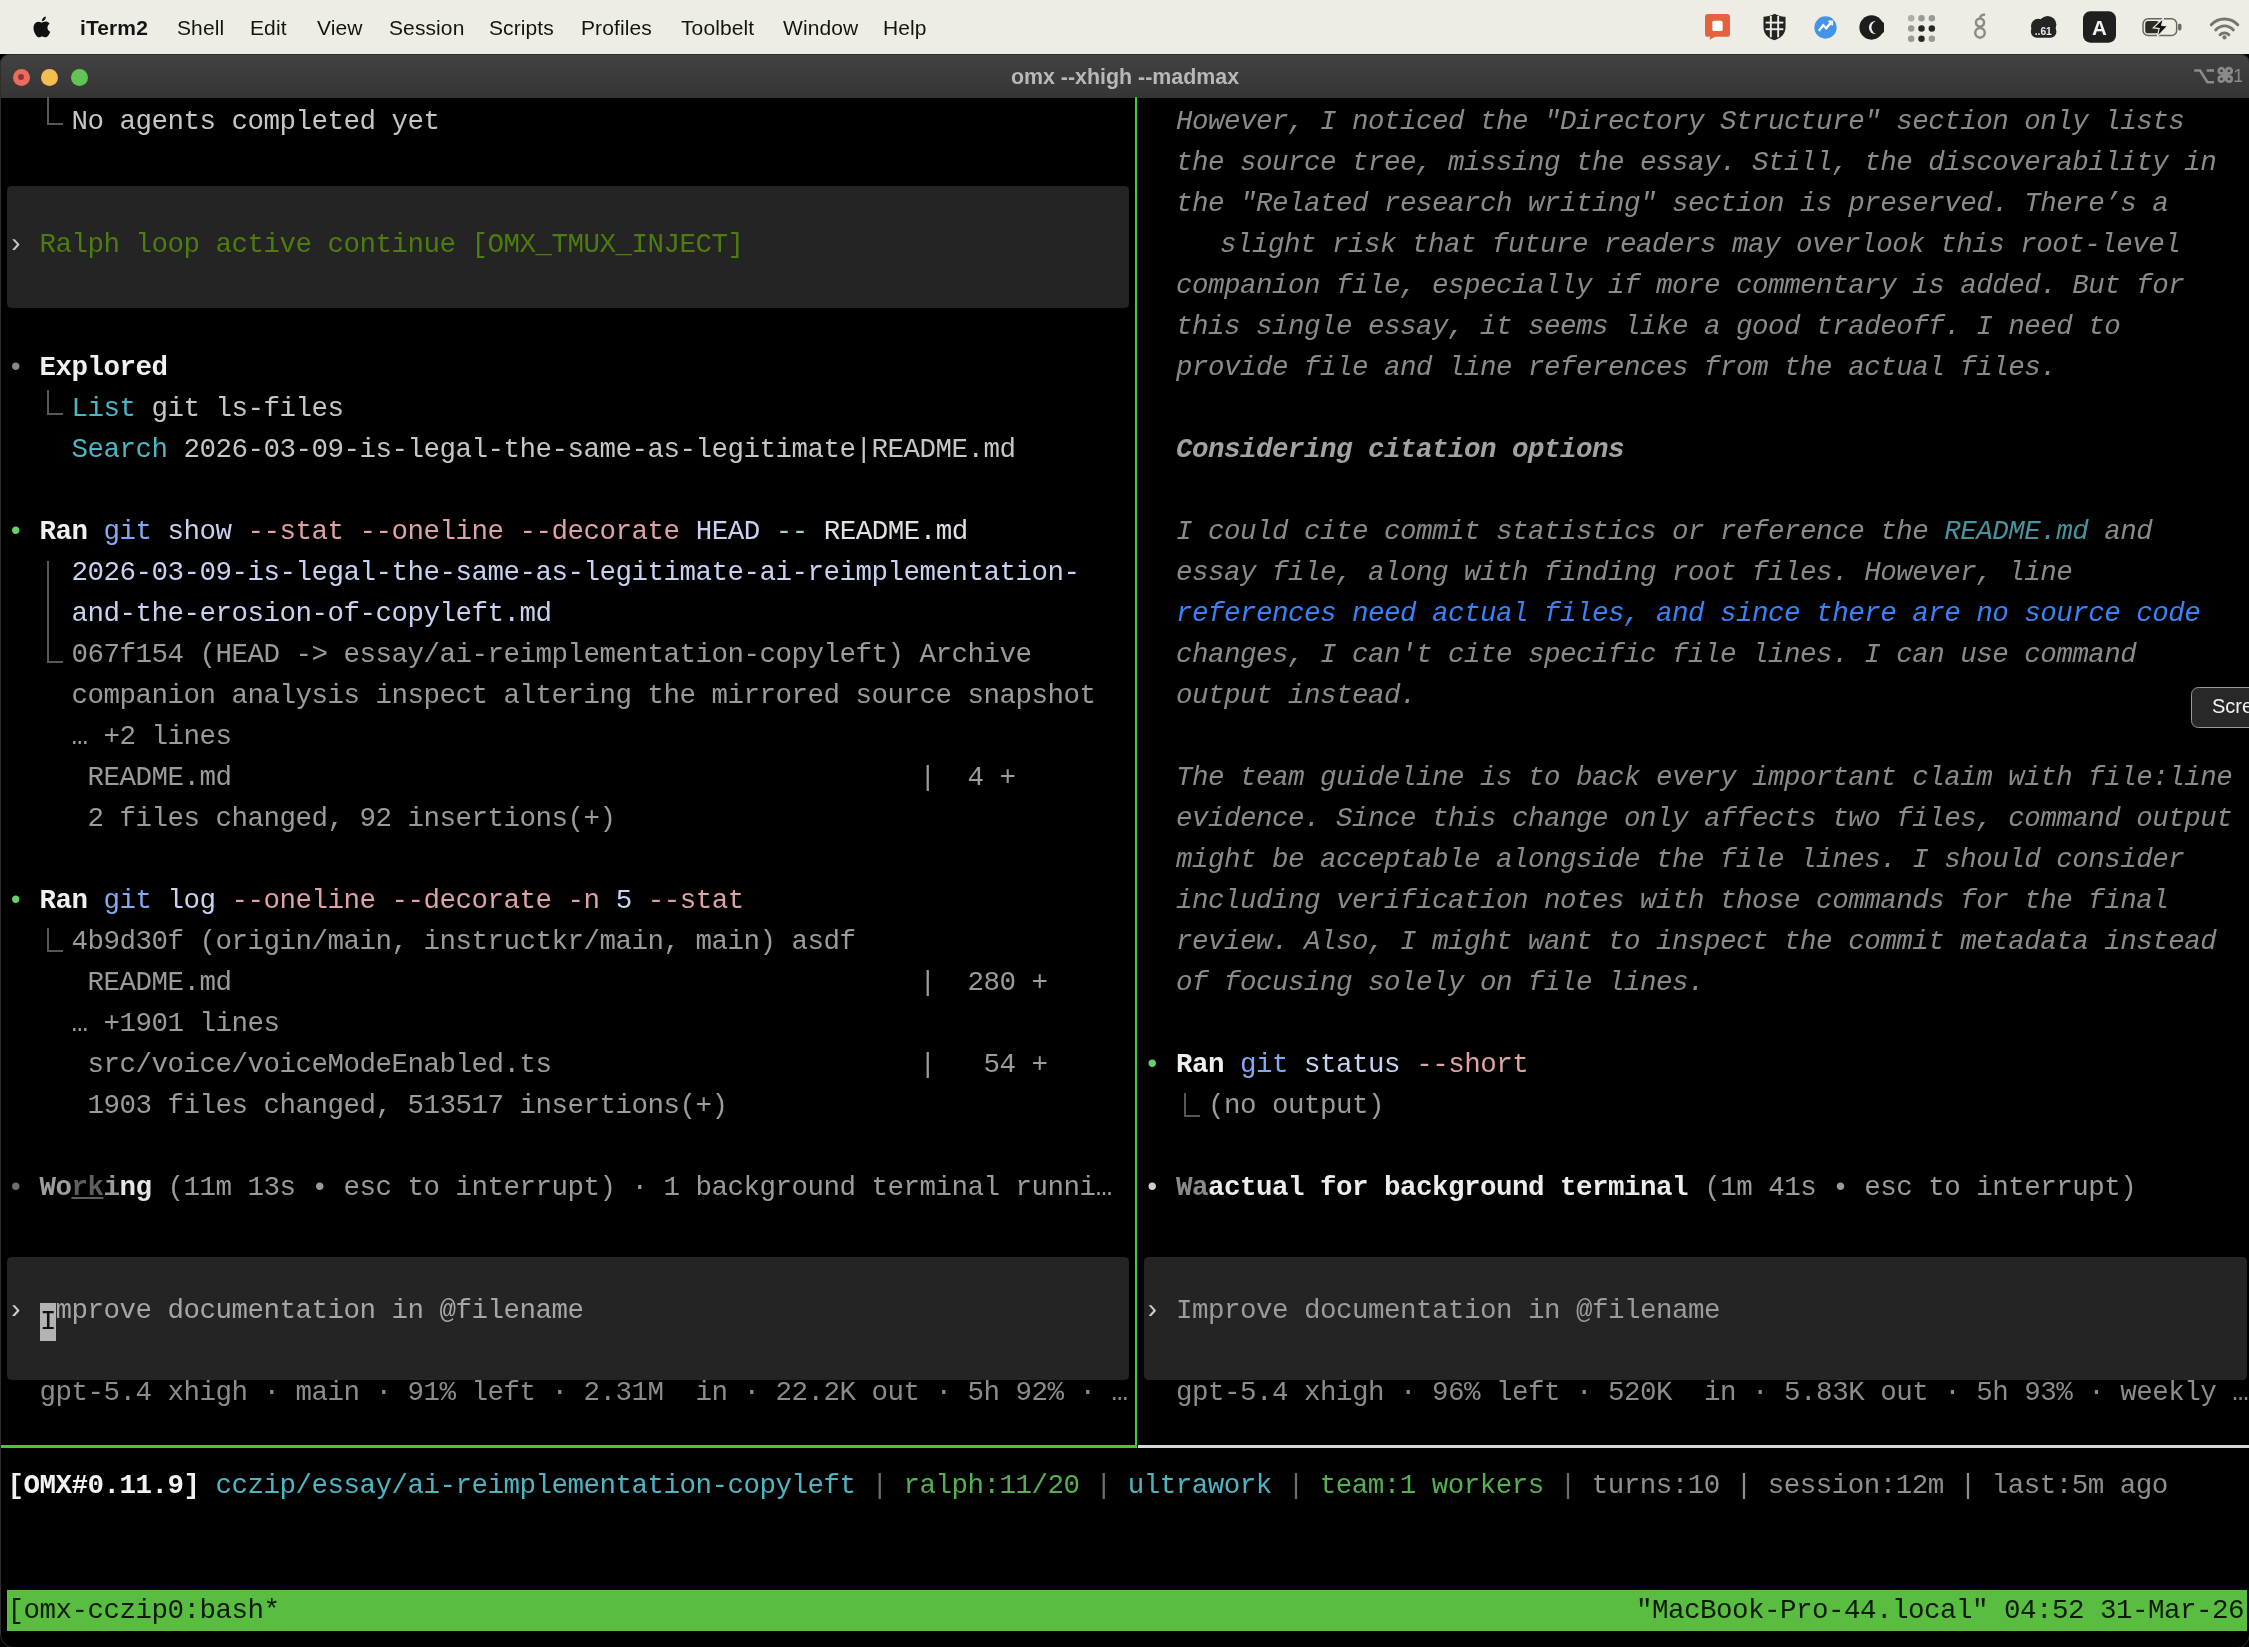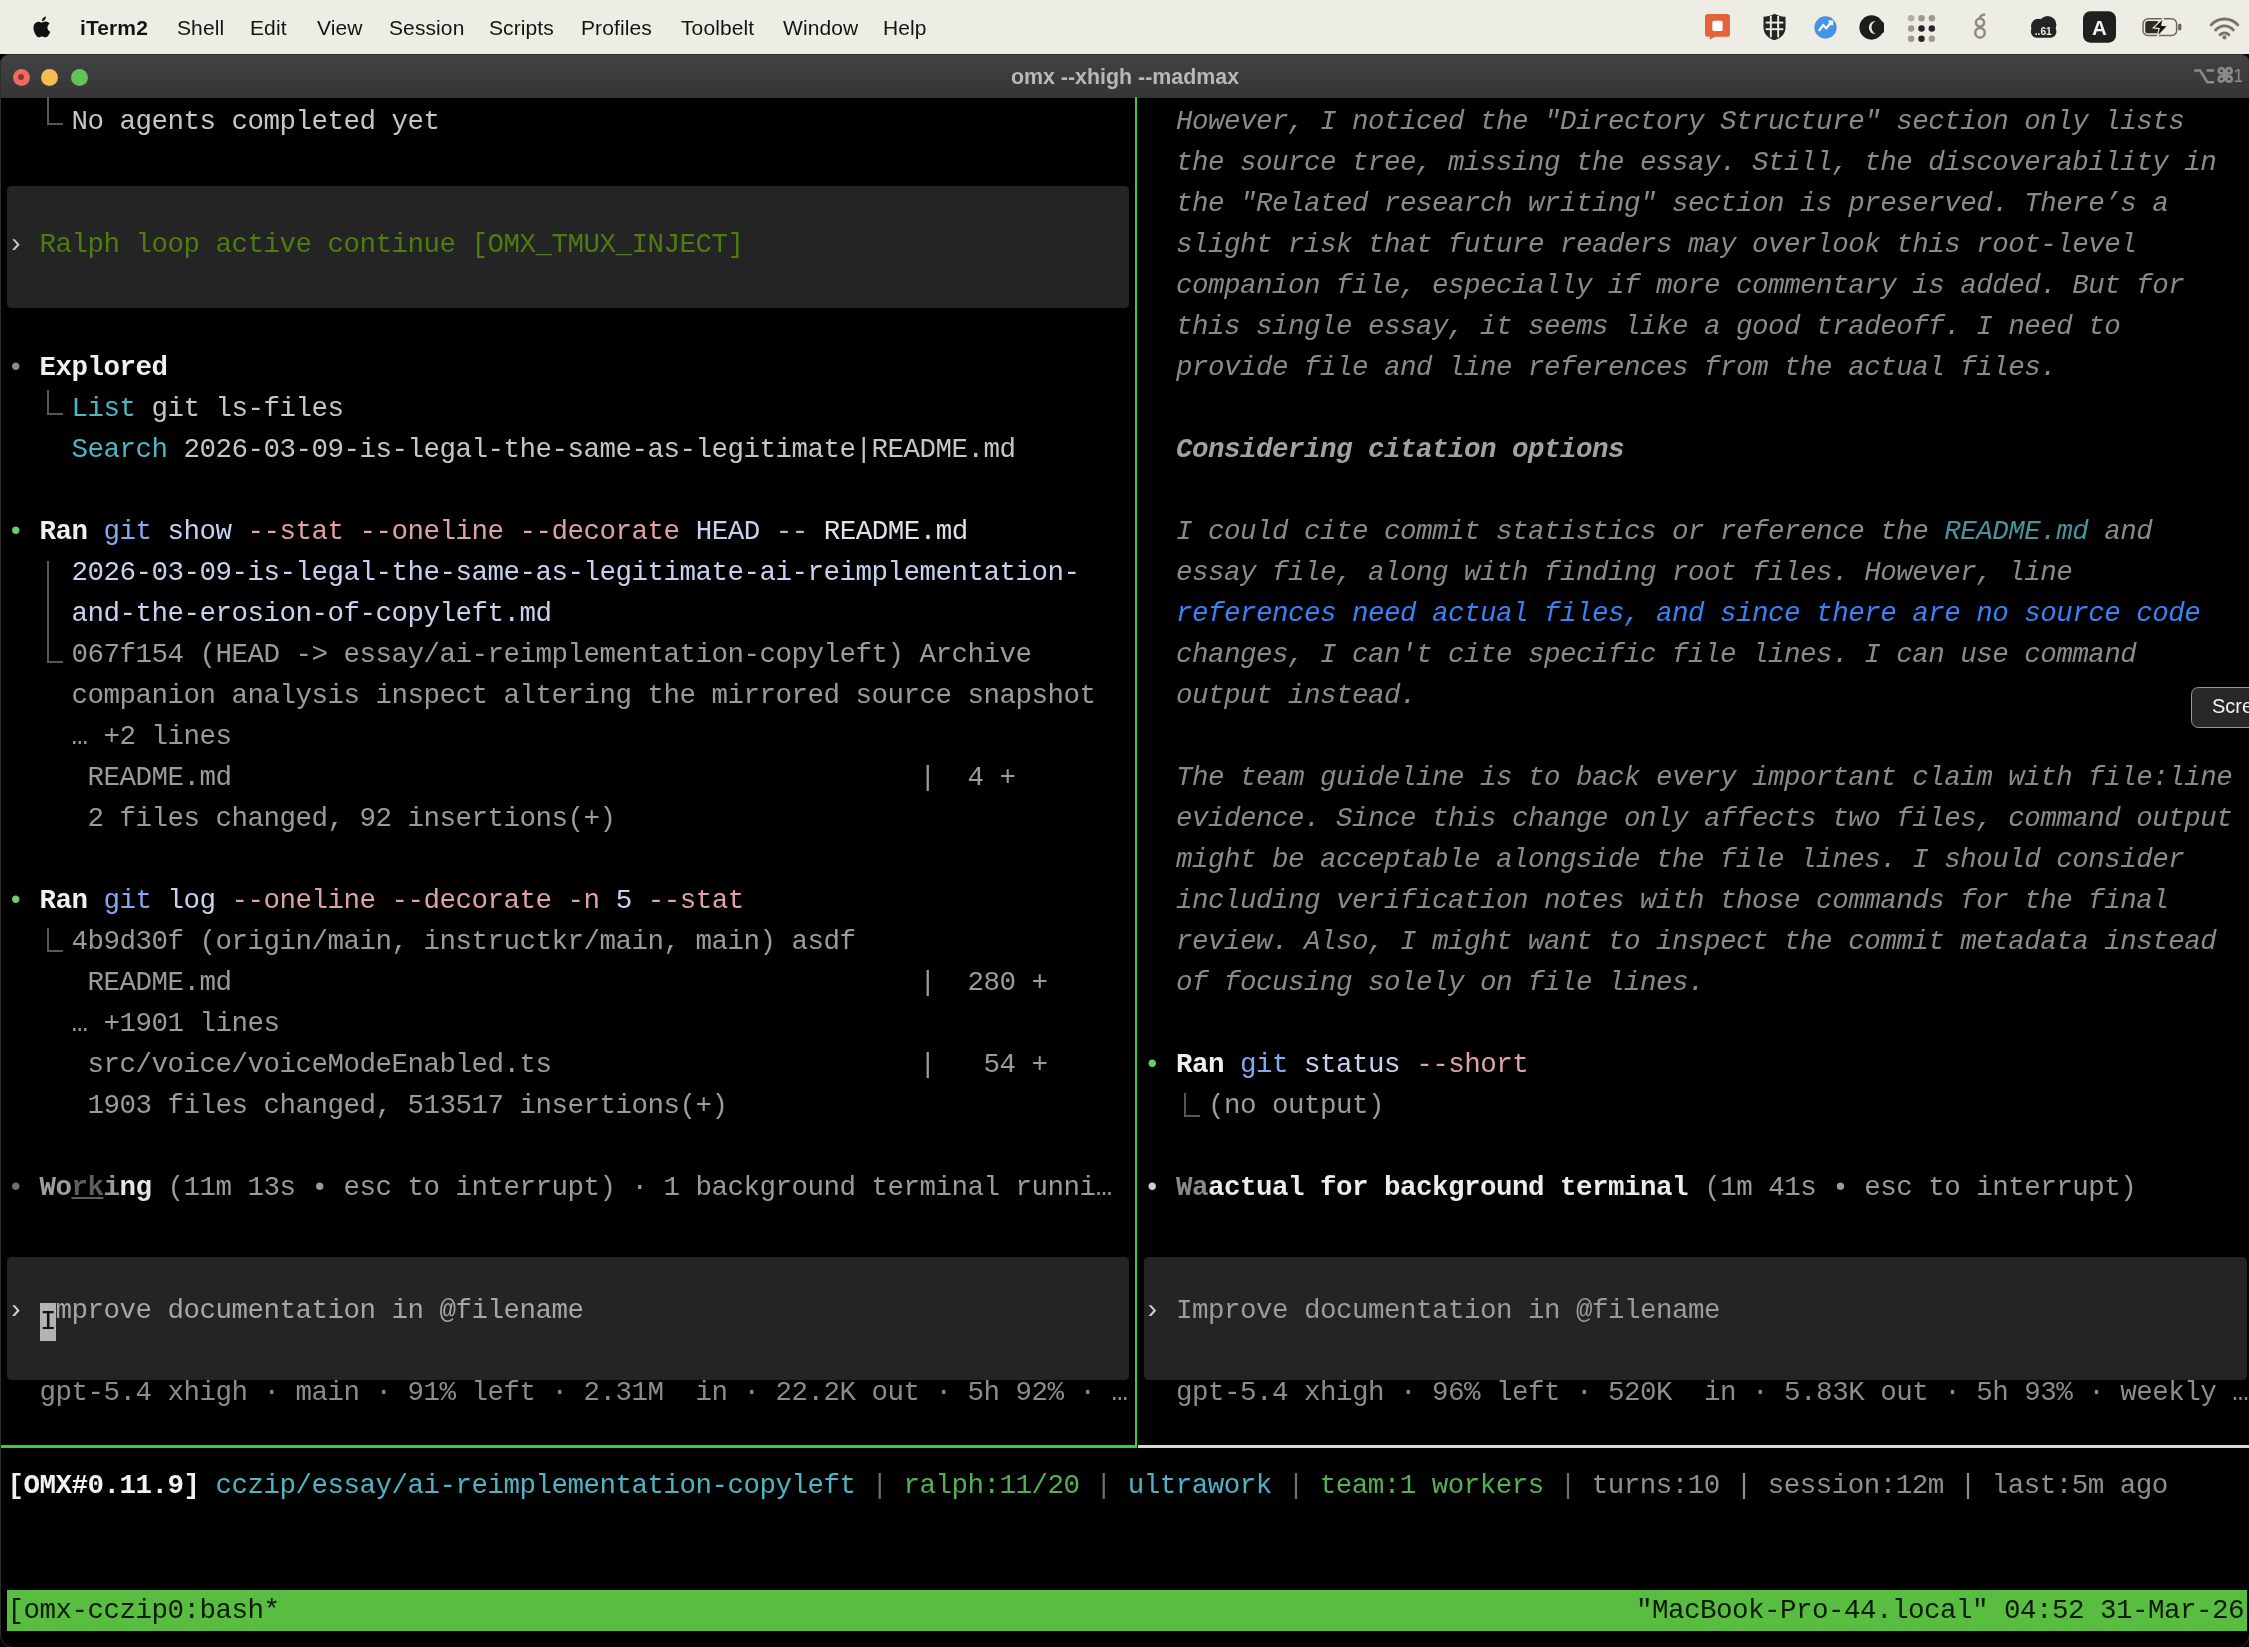--- a/index.html
+++ b/index.html
@@ -156,21 +156,21 @@
 
 <span style="color:#6f6f6f;">• </span><span style="color:#9e9e9e;font-weight:bold;">Wo</span><span style="color:#5f5f5f;font-weight:bold;text-decoration:underline;">rk</span><span style="color:#9a9a9a;font-weight:bold;">i</span><span style="color:#e6e6e6;font-weight:bold;margin-top:8px;">ng</span><span style="color:#9b9b9b;"> (11m 13s • esc to interrupt) · 1 background terminal runni…</span>
 
 
 <span style="color:#cfcfcf;">› </span> <span style="color:#a6a6a6;">mprove documentation in @filename</span>
 
   <span style="color:#8c8c8c;text-align:center;">gpt-5.4 xhigh · main · 91% left · 2.31M  in · 22.2K out · 5h 92% · …</span></pre>
 <pre class="mono" style="left:1144px;top:101px">  <span style="color:#8a8a8a;font-style:italic;">However, I noticed the "Directory Structure" section only lists</span>
   <span style="color:#8a8a8a;font-style:italic;">the source tree, missing the essay. Still, the discoverability in</span>
   <span style="color:#8a8a8a;font-style:italic;">the "Related research writing" section is preserved. There’s a</span>
-  <span style="color:#8a8a8a;font-style:italic;">slight risk that future readers may overlook this root-level</span>
+  <span style="color:#8a8a8a;font-style:italic;margin-left:44px;">slight risk that future readers may overlook this root-level</span>
   <span style="color:#8a8a8a;font-style:italic;">companion file, especially if more commentary is added. But for</span>
   <span style="color:#8a8a8a;font-style:italic;">this single essay, it seems like a good tradeoff. I need to</span>
   <span style="color:#8a8a8a;font-style:italic;">provide file and line references from the actual files.</span>
 
   <span style="color:#a2a2a2;font-weight:bold;font-style:italic;">Considering citation options</span>
 
   <span style="color:#8a8a8a;font-style:italic;">I could cite commit statistics or reference the </span><span style="color:#47929e;font-style:italic;">README.md</span><span style="color:#8a8a8a;font-style:italic;"> and</span>
   <span style="color:#8a8a8a;font-style:italic;">essay file, along with finding root files. However, line</span>
   <span style="color:#3b82f6;font-style:italic;">references need actual files, and since there are no source code</span>
   <span style="color:#8a8a8a;font-style:italic;">changes, I can't cite specific file lines. I can use command</span>

